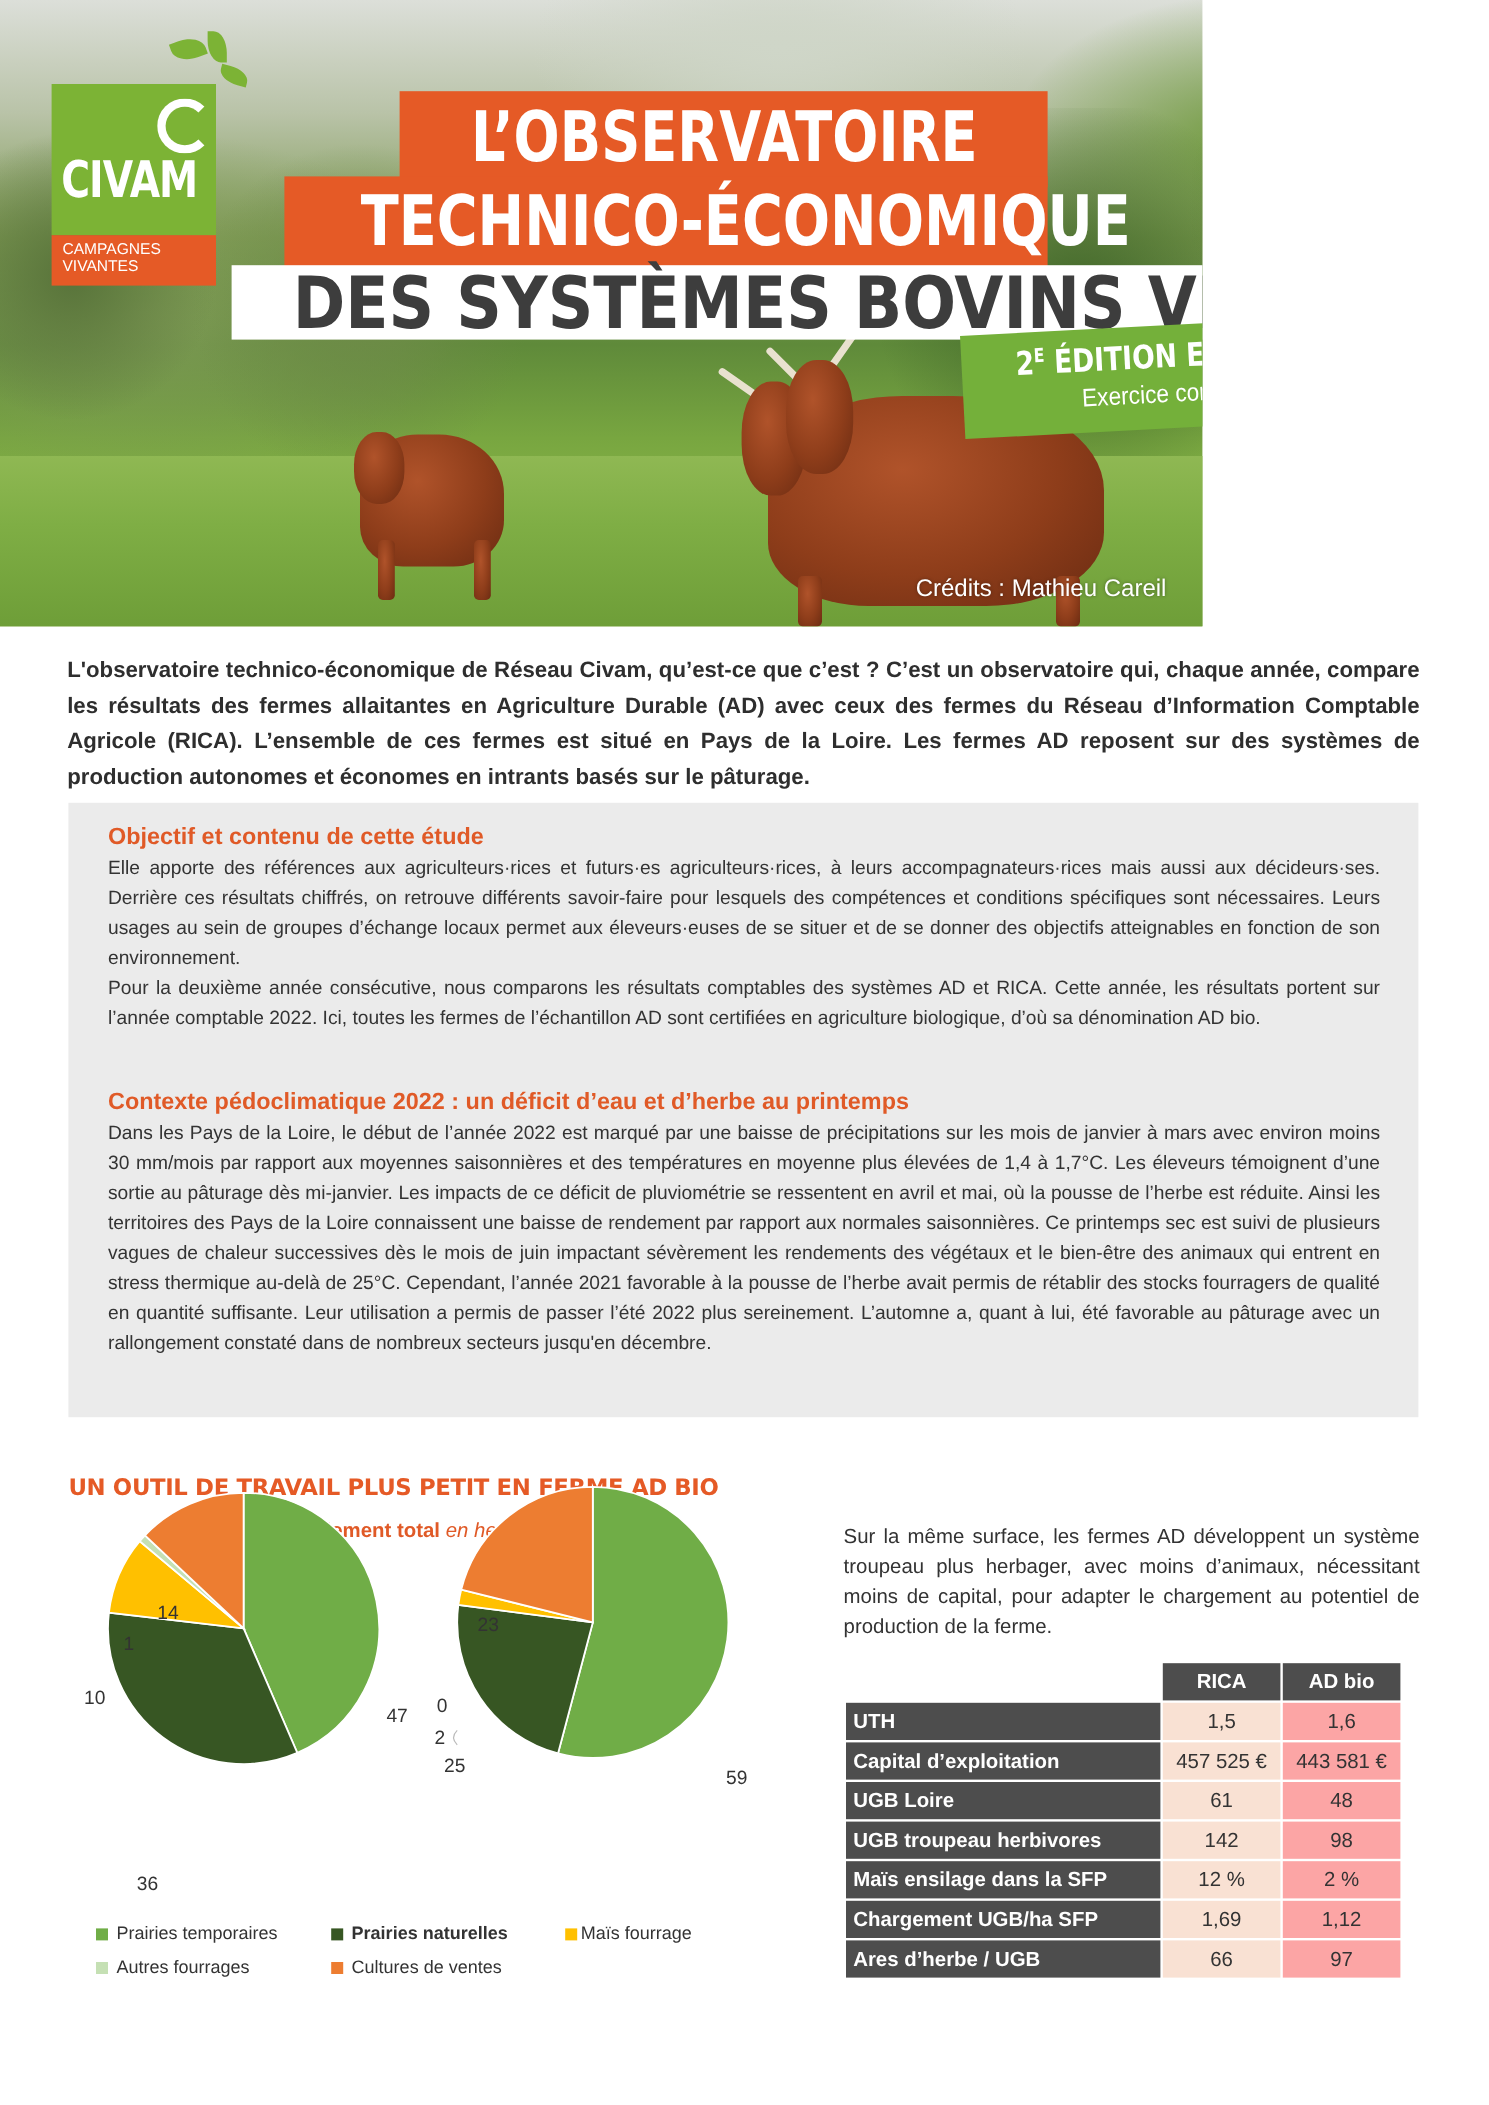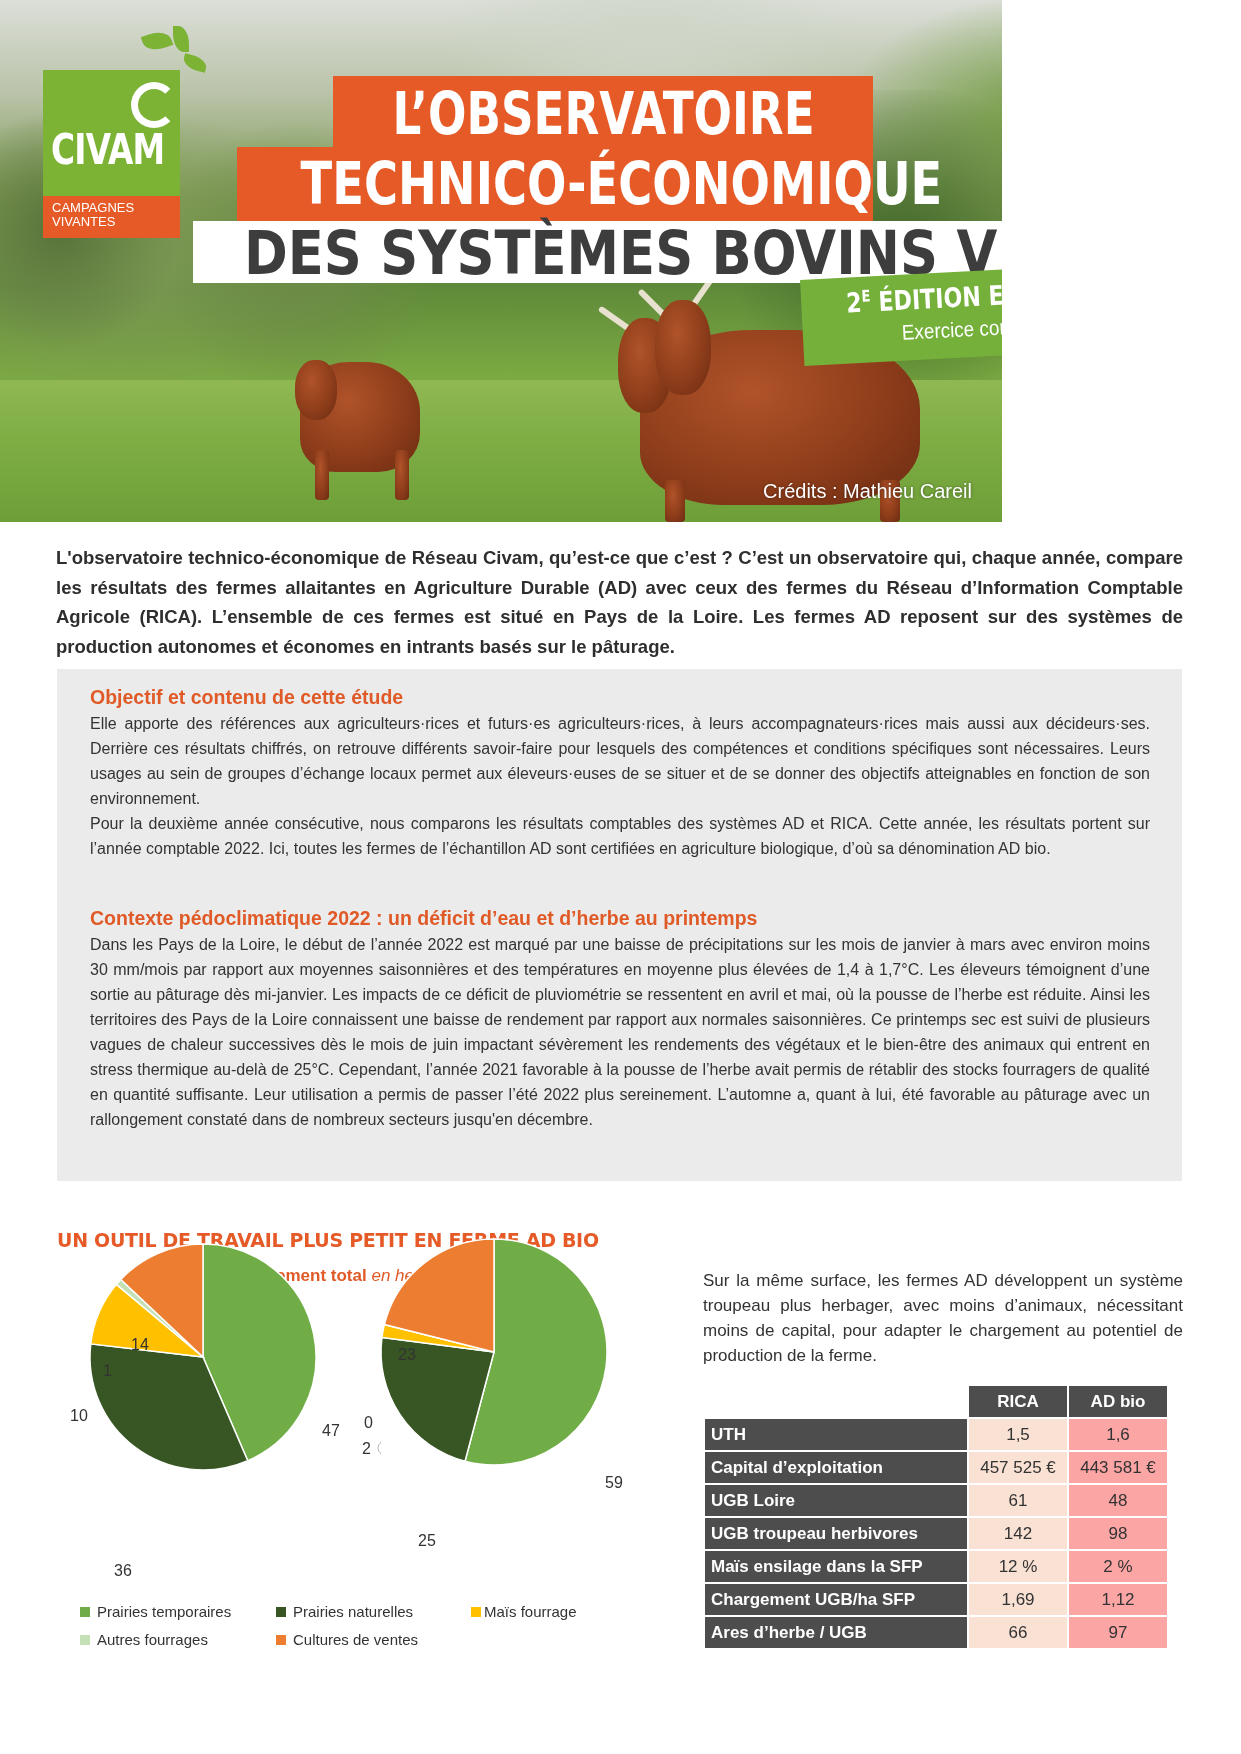--- a/index.html
+++ b/index.html
@@ -174,31 +174,31 @@
   <path d="M 381 1454 Q 375 1448 381 1442" stroke="#bbb" fill="none" stroke-width="1"></path>
 </svg>
 
 <div class="val" style="left:322px;top:1422px;">47</div>
 <div class="val" style="left:114px;top:1562px;">36</div>
 <div class="val" style="left:70px;top:1407px;">10</div>
 <div class="val" style="left:103px;top:1362px;">1</div>
 <div class="val" style="left:131px;top:1336px;">14</div>
 
 <div class="val" style="left:605px;top:1474px;">59</div>
-<div class="val" style="left:370px;top:1532px;margin-left:48px;">25</div>
+<div class="val" style="left:370px;top:1464px;">25</div>
 <div class="val" style="left:362px;top:1440px;">2</div>
 <div class="val" style="left:364px;top:1414px;">0</div>
 <div class="val" style="left:398px;top:1346px;">23</div>
 
 <div class="legend">
   <div class="leg-item" style="left:2px;top:0;">
       <span class="leg-sw" style="background: rgb(112, 173, 71);"></span>
       <span>Prairies temporaires</span>
     </div>
-  <div class="leg-item" style="left:198px;top:0;">
+  <div class="leg-item" style="left:198px;top:0;font-weight:bold;">
       <span class="leg-sw" style="background: rgb(55, 86, 35);"></span>
       <span>Prairies naturelles</span>
     </div>
   <div class="leg-item" style="left:393px;top:0;">
       <span class="leg-sw" style="margin-right: 3px; background: rgb(255, 192, 0);"></span>
       <span>Maïs fourrage</span>
     </div>
   <div class="leg-item" style="left:2px;top:28px;">
       <span class="leg-sw" style="background: rgb(197, 224, 180);"></span>
       <span>Autres fourrages</span>

